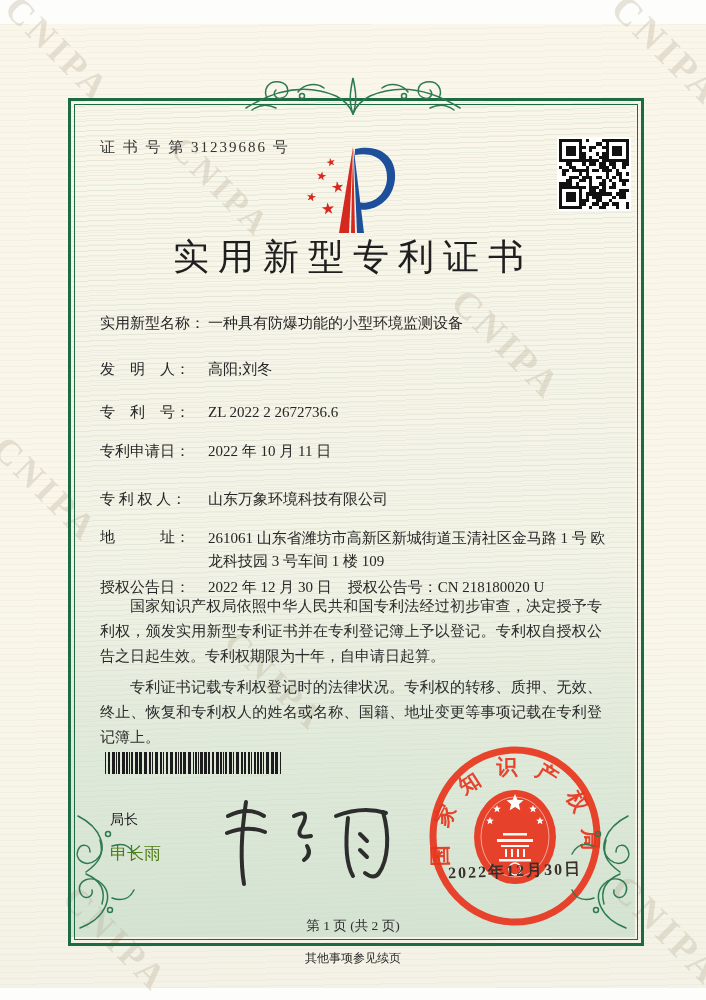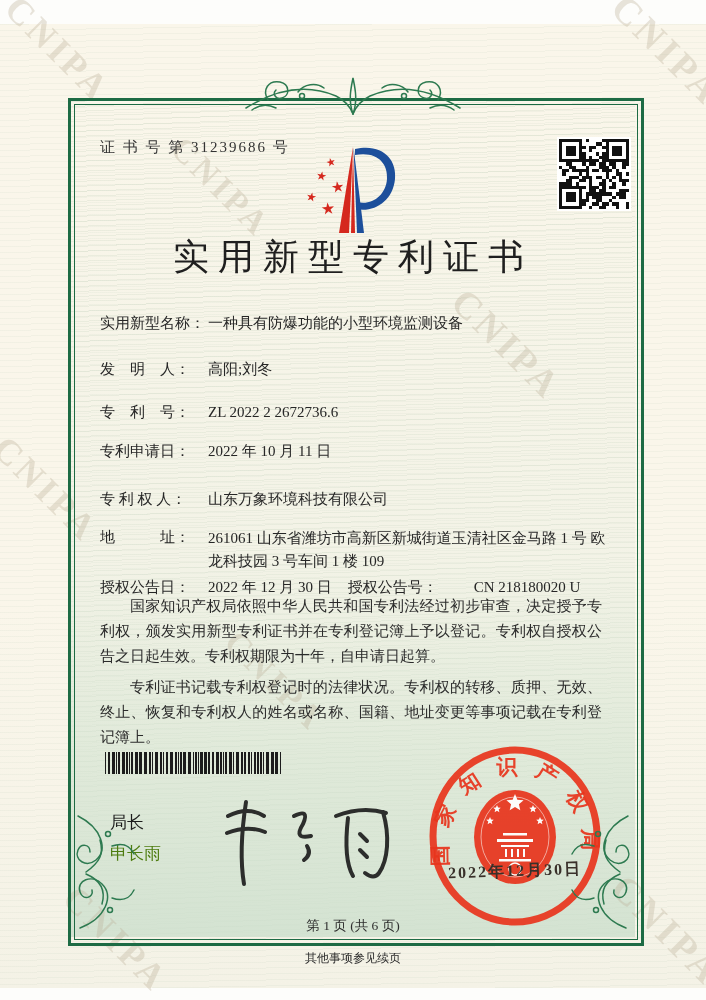--- a/index.html
+++ b/index.html
@@ -30,25 +30,25 @@
   .title{position:absolute;left:0;top:233px;width:706px;text-align:center;
          font-size:36px;font-weight:normal;letter-spacing:9px;color:#1f1f1f;}
   .fields{position:absolute;left:100px;top:313px;width:510px;font-size:15px;line-height:20px;}
   .frow{display:flex;}
   .flabel{width:108px;flex:none;white-space:nowrap;}
   .fvalue{flex:1;}
   .mb26{margin-bottom:26px}.mb23{margin-bottom:23px}.mb19{margin-bottom:19px}
   .mb20{margin-bottom:28px}.mb18{margin-bottom:18px}
   .addr .fvalue{line-height:23px;}
   .grantrow{display:flex;margin-top:4px;}
-  .grant-right{margin-left:16px;display:flex;white-space:nowrap;gap:36px;}
+  .grant-right{margin-left:16px;display:flex;white-space:nowrap;}
   .paras{position:absolute;left:100px;top:594px;width:510px;font-size:15px;}
   .paras p{margin:0 8px 6px 0;line-height:25px;text-indent:2em;text-align:justify;color:#2b2b2b;}
   .barcode{position:absolute;left:105px;top:752px;width:182px;height:22px;}
-  .sig-title{position:absolute;left:110px;top:811px;font-size:17px;
+  .sig-title{position:absolute;left:110px;top:811px;font-size:14px;
              font-family:Liberation Mono, monospace;color:#1c1c1c;}
   .sig-name{position:absolute;left:110px;top:842px;font-size:17px;
              font-family:"Liberation Sans","DejaVu Sans",sans-serif;color:#4d7c0f;}
   .signature{position:absolute;left:190px;top:786px;width:208px;height:102px;}
   .seal{position:absolute;left:424px;top:743px;width:182px;height:190px;}
   .seal-date{position:absolute;left:430px;top:861px;width:170px;text-align:center;
              font-size:16px;font-weight:bold;letter-spacing:2px;color:#39302a;
              transform:rotate(-2deg);z-index:5;}
   .pageinfo{position:absolute;left:68px;top:917px;width:570px;text-align:center;
             font-size:13.5px;color:#2e2e2e;z-index:6;}
@@ -426,16 +426,16 @@
         <rect x="81" y="106" width="2" height="8" fill="#fff"></rect>
         <rect x="87" y="106" width="2" height="8" fill="#fff"></rect>
         <rect x="93" y="106" width="2" height="8" fill="#fff"></rect>
         <rect x="99" y="106" width="2" height="8" fill="#fff"></rect>
         <rect x="75" y="116" width="32" height="2.5" fill="#fff"></rect>
         <circle cx="91" cy="126" r="6" fill="none" stroke="#fff" stroke-width="1.5"></circle>
       </g>
     </svg>
     <div class="seal-date">2022年12月30日</div>
 
-    <div class="pageinfo">第 1 页 (共 6 页)</div>
+    <div class="pageinfo">第 1 页 (共 2 页)</div>
     <div class="contnote">其他事项参见续页</div>
   </div>
 </div>
 
 </body></html>

